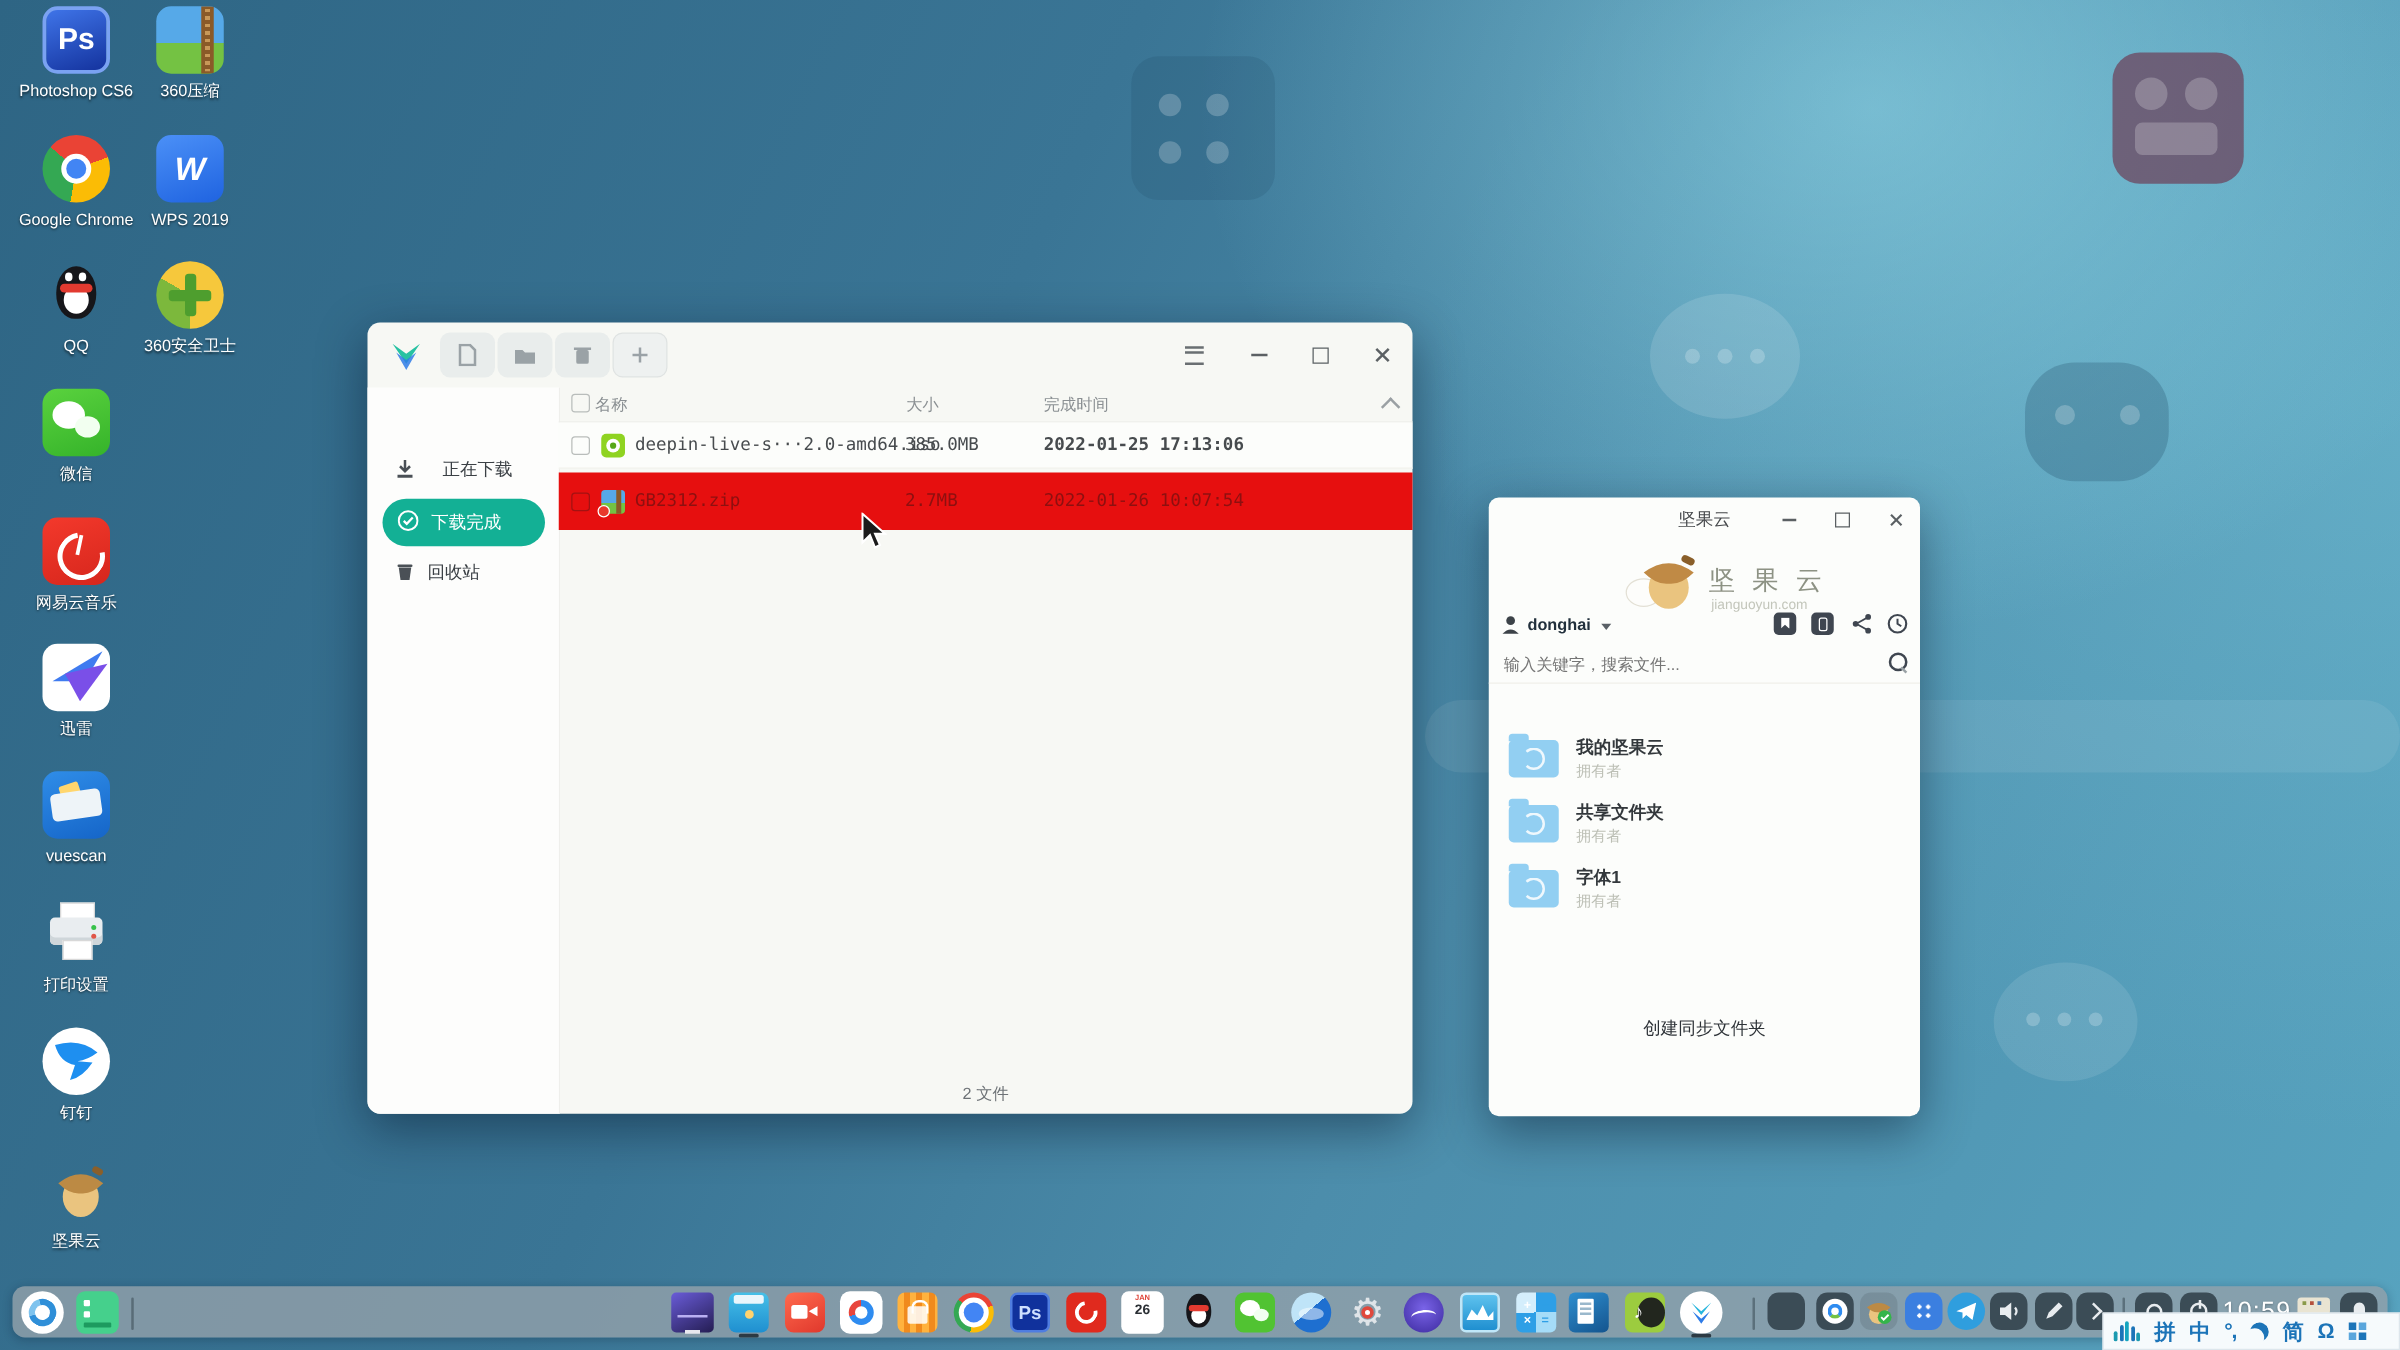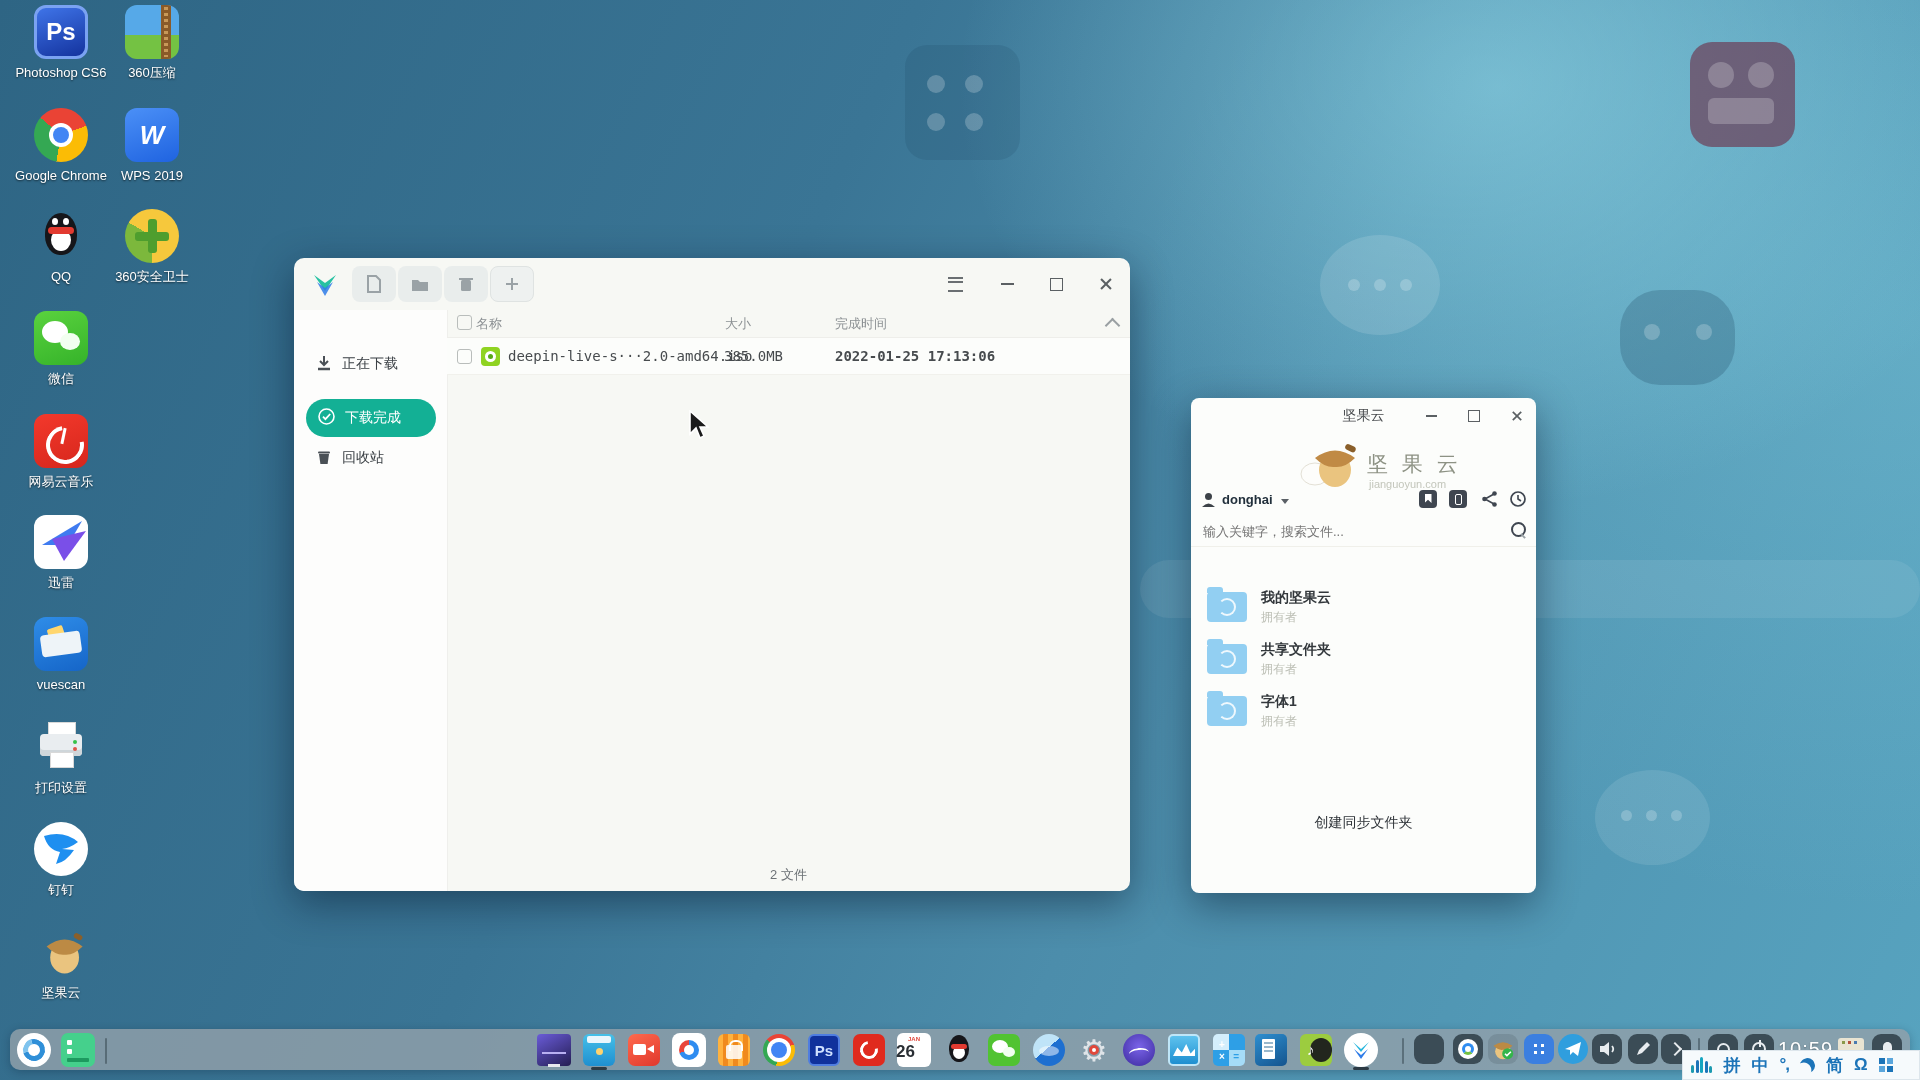--- a/index.html
+++ b/index.html
@@ -278,21 +278,21 @@
       </div>
     <div class="winctl" style="left:747px;top:11px;">
         <span class="ic-max"></span>
       </div>
     <div class="winctl" style="left:797px;top:11px;">
         <span class="ic-x"></span>
       </div>
   </div>
 
   <div class="abs" style="left:0;top:52px;width:153px;height:581px;background:#fdfdfc;border-right:1px solid #efefec;border-radius:0 0 0 10px;">
-    <div class="sbitem" style="top:36px;">
+    <div class="sbitem" style="top:48px;gap:12px;">
       <span style="margin-left:22px;margin-right:10px;">
         <svg width="16" height="16" viewBox="0 0 16 16">
             <path d="M8 1 v8 M4 6 l4 4 4-4" stroke="#4a5056" stroke-width="2" fill="none"></path>
             <path d="M2 14 h12" stroke="#4a5056" stroke-width="2.5"></path>
           </svg>
       </span>
       <span>正在下载</span>
     </div>
     <div class="pill" style="top:89px;">
       <span style="margin-left:12px;margin-right:10px;">
@@ -326,20 +326,30 @@
     <span class="chk" style="margin-left:10px;"></span>
     <span style="margin-left:9px;width:19px;height:19px;border-radius:4px;background:#8fd321;position:relative;">
       <span style="position:absolute;left:4px;top:4px;width:11px;height:11px;border-radius:50%;background:#fff;"></span>
       <span style="position:absolute;left:7px;top:7px;width:5px;height:5px;border-radius:50%;background:#57a818;"></span>
     </span>
     <span class="mono" style="margin-left:8px;">deepin-live-s···2.0-amd64.iso</span>
     <span class="mono" style="position:absolute;left:277px;">385.0MB</span>
     <span class="mono" style="position:absolute;left:388px;font-weight:bold;">2022-01-25 17:13:06</span>
   </div>
 
+  <div class="abs" style="left:153px;top:120px;width:683px;height:46px;background:#e60f0f;display:flex;align-items:center;font-size:14px;color:#8d1010;">
+    <span class="chk" style="margin-left:10px;border-color:#a31212;"></span>
+    <span style="margin-left:9px;width:19px;height:19px;border-radius:3px;position:relative;background:linear-gradient(#56a9e8 0 55%,#74c243 55% 100%);">
+      <span style="position:absolute;right:3px;top:0;bottom:0;width:4px;background:#8a5a28;"></span>
+      <span style="position:absolute;left:-3px;bottom:-3px;width:10px;height:10px;border-radius:50%;background:#e8382c;border:1px solid #fff;box-sizing:border-box;"></span>
+    </span>
+    <span class="mono" style="margin-left:8px;">GB2312.zip</span>
+    <span class="mono" style="position:absolute;left:277px;">2.7MB</span>
+    <span class="mono" style="position:absolute;left:388px;">2022-01-26 10:07:54</span>
+  </div>
 
   <div class="abs" style="left:153px;top:608px;width:683px;text-align:center;font-size:13px;color:#6d7276;">2 文件</div>
 </div>
 
 <div class="abs" style="left:688px;top:410px;z-index:60;">
   <svg width="22" height="30" viewBox="0 0 22 30">
       <path d="M2 1 L2 24 L8 18 L12 28 L16 26 L12 17 L20 17 Z" fill="#1b1b1b" stroke="#fff" stroke-width="1.6"></path>
     </svg>
 </div>
 
@@ -474,21 +484,21 @@
   <span style="position:absolute;inset:2px;border-radius:6px;background:#10319c;border:2px solid #4f7de0;box-sizing:border-box;"></span>
   <span style="position:absolute;inset:0;display:flex;align-items:center;justify-content:center;color:#cfe0ff;font-size:15px;font-weight:bold;">Ps</span>
 </div>
 <div class="dock" style="left:851px;">
   <span style="position:absolute;inset:2px;border-radius:7px;background:#e02a1e;"></span>
   <span style="position:absolute;left:9px;top:9px;width:18px;height:18px;border:3px solid #fff;border-radius:50%;border-top-color:transparent;transform:rotate(35deg);box-sizing:border-box;"></span>
 </div>
 <div class="dock" style="left:896px;">
   <span style="position:absolute;inset:1px;border-radius:6px;background:#fff;"></span>
   <span style="position:absolute;left:0;right:0;top:4px;text-align:center;font-size:6px;font-weight:bold;color:#e0483c;">JAN</span>
-  <span style="position:absolute;left:0;right:0;top:10px;text-align:left;font-size:17px;font-weight:bold;color:#2a2f34;">26</span>
+  <span style="position:absolute;left:0;right:0;top:10px;text-align:center;font-size:11px;font-weight:bold;color:#2a2f34;">26</span>
 </div>
 <div class="dock" style="left:941px;">
   <span style="position:absolute;left:8px;top:3px;width:20px;height:27px;background:#16161a;border-radius:50% 50% 46% 46%;"></span>
   <span style="position:absolute;left:12px;top:14px;width:12px;height:13px;background:#fff;border-radius:50%;"></span>
   <span style="position:absolute;left:10px;top:12px;width:16px;height:5px;background:#e23a30;border-radius:3px;"></span>
 </div>
 <div class="dock" style="left:986px;">
   <span style="position:absolute;inset:2px;border-radius:7px;background:#51c332;"></span>
   <span style="position:absolute;left:6px;top:8px;width:16px;height:13px;background:#fff;border-radius:50%;"></span>
   <span style="position:absolute;left:17px;top:15px;width:12px;height:10px;background:#f2fff0;border-radius:50%;"></span>

